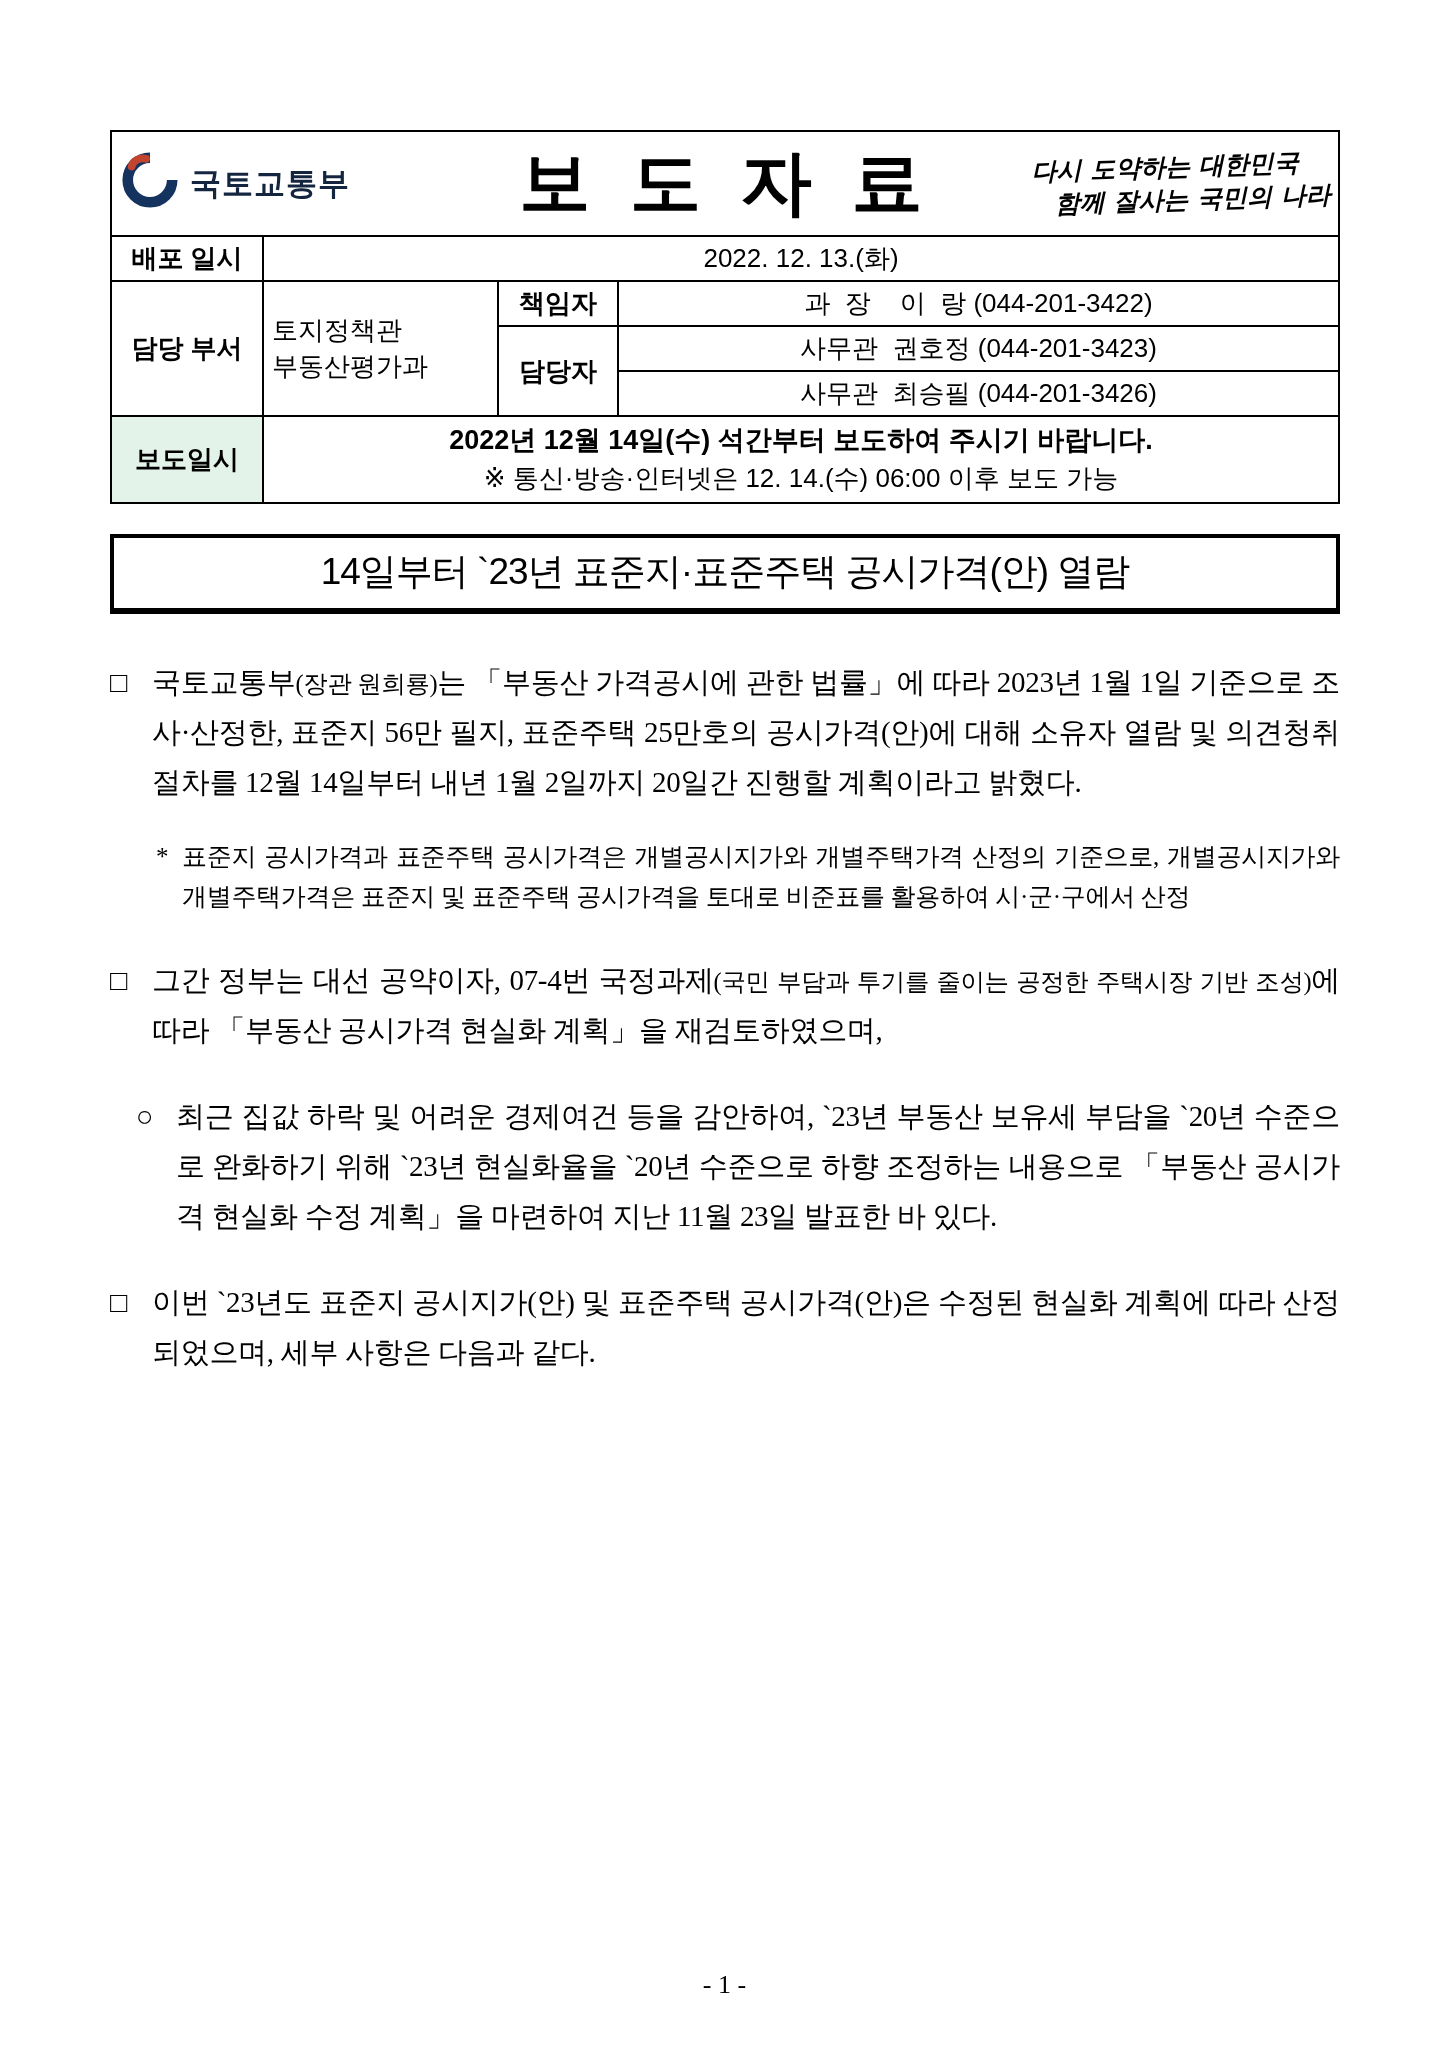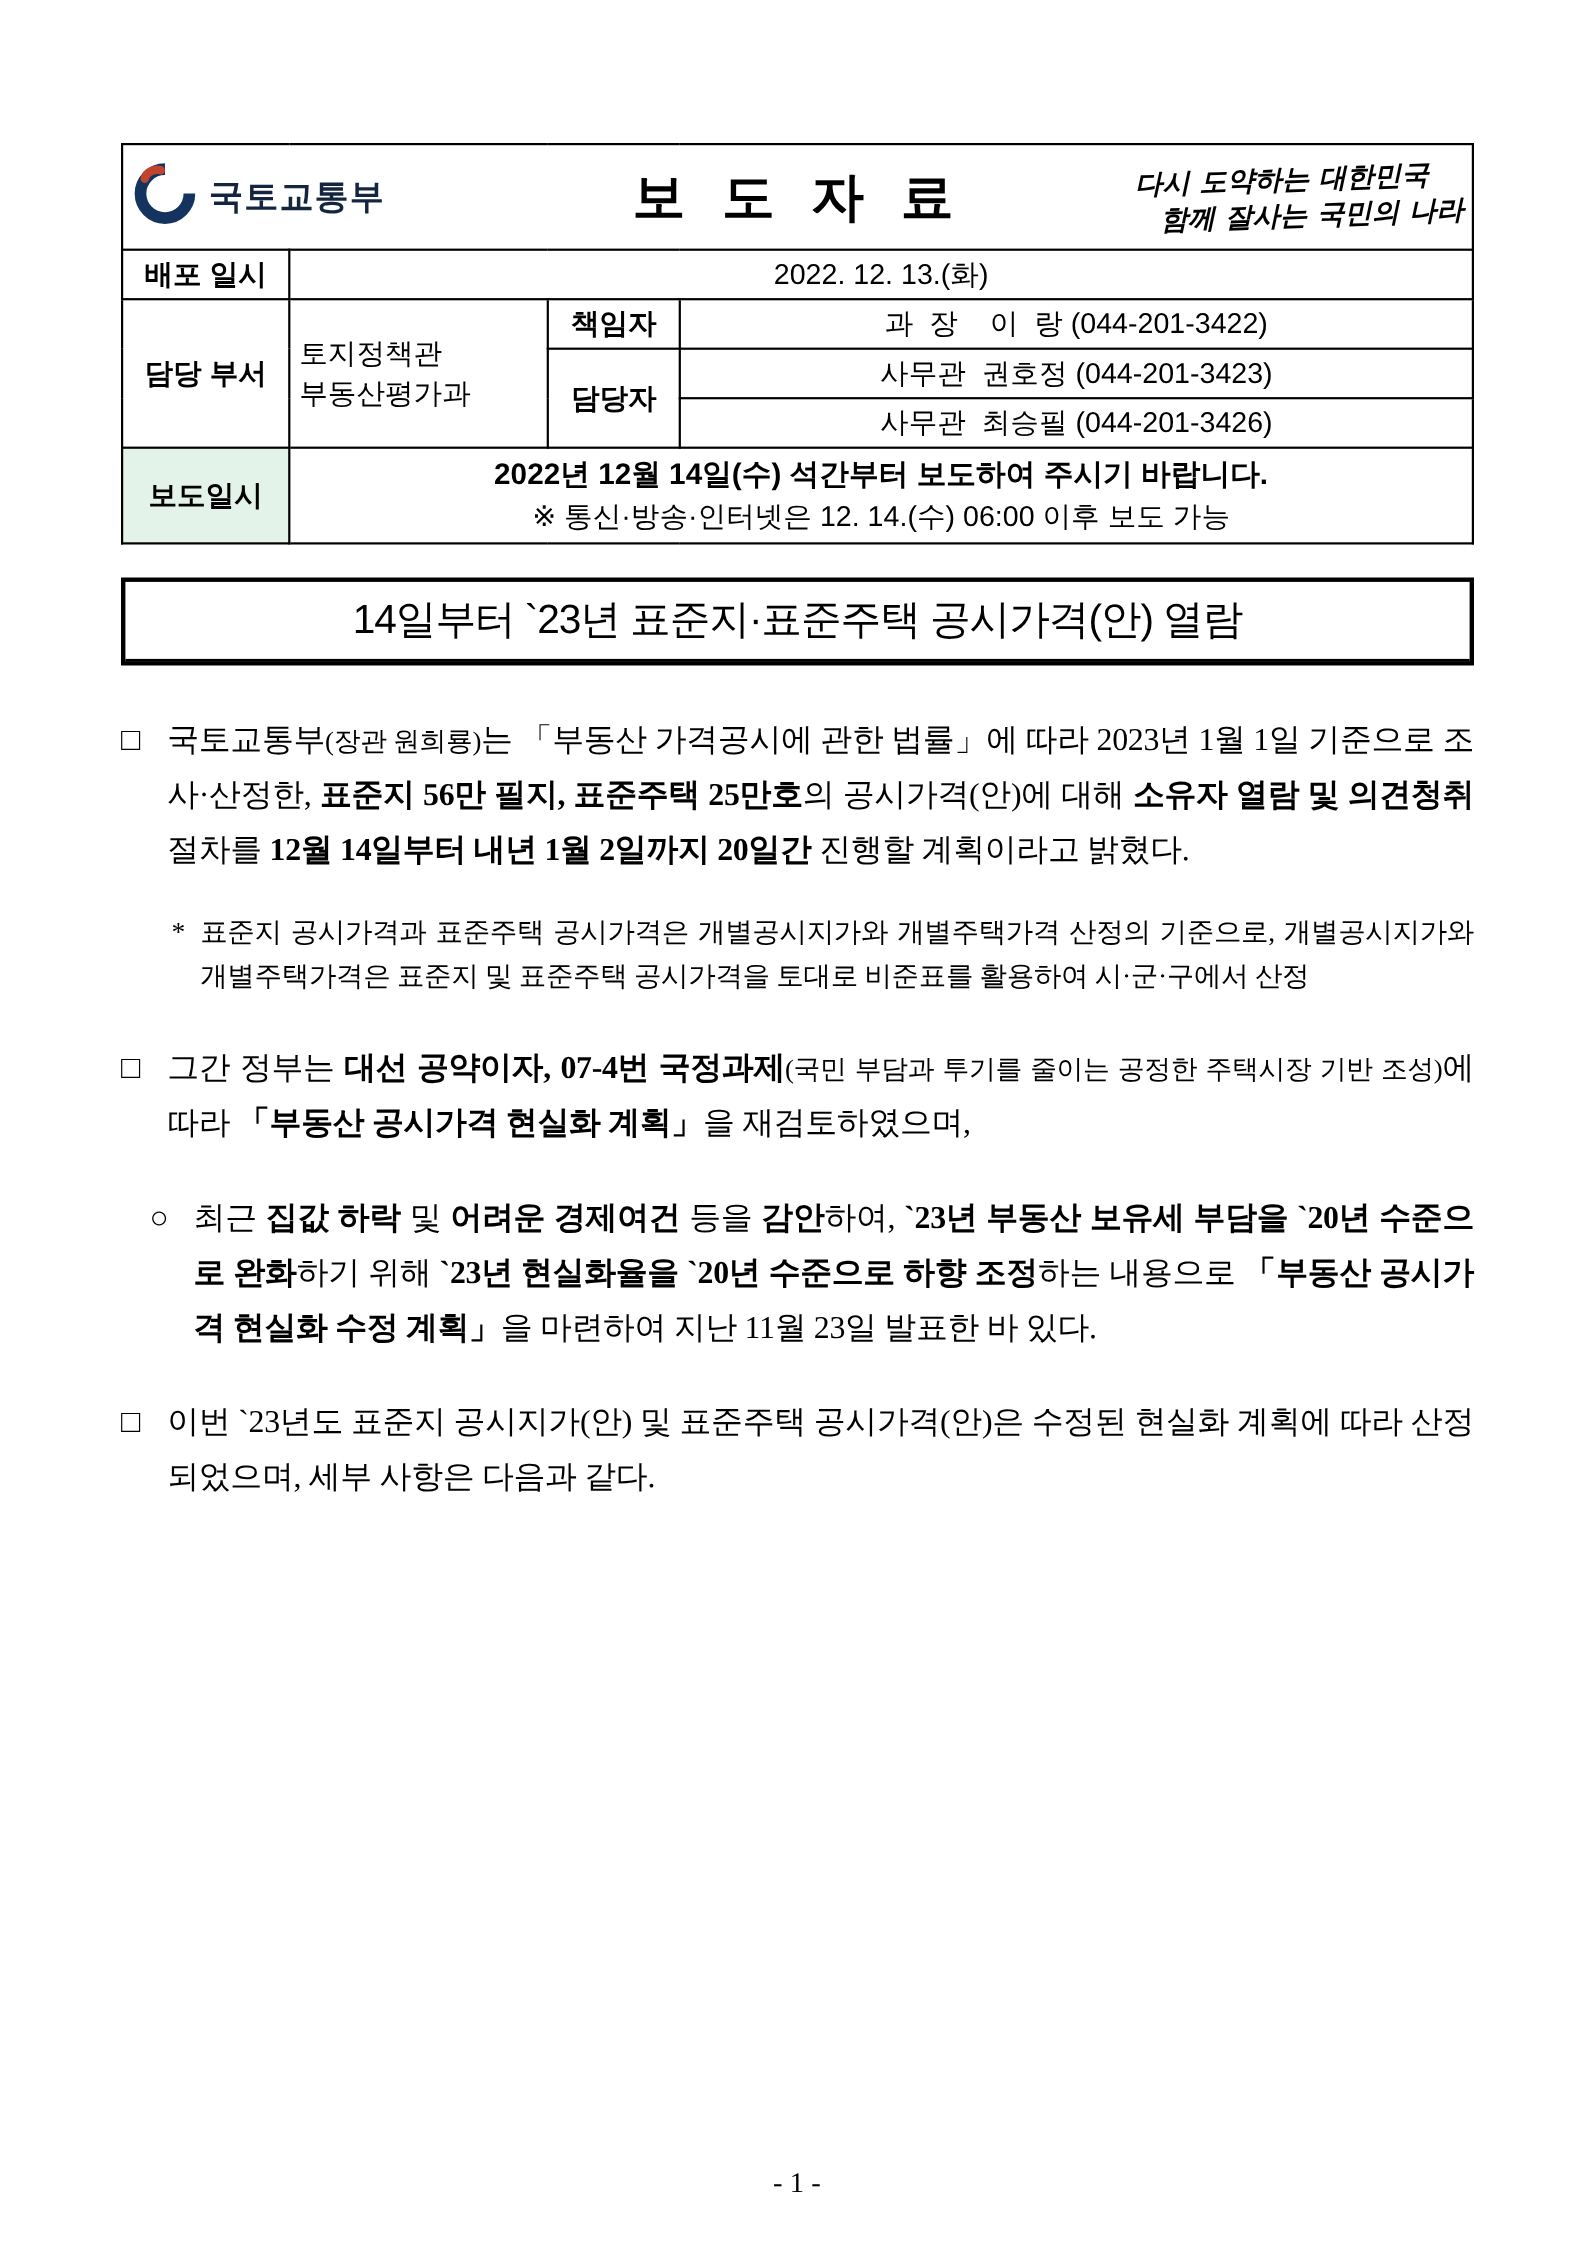--- a/index.html
+++ b/index.html
@@ -28,21 +28,21 @@
     border:2px solid #000;
     padding:4px 8px;
     vertical-align:middle;
     font-size:26px;
   }
   td.top-cell { height:96px; padding:6px 14px; }
   .top-flex { display:flex; align-items:center; justify-content:space-between; }
   .logo-wrap { display:flex; align-items:center; gap:12px; min-width:300px; }
   .logo-text { font-size:31px; font-weight:bold; color:#14263f; letter-spacing:1px; }
   .doc-type {
-    font-size:48px; font-weight:bold; letter-spacing:10px;
+    font-size:71px; font-weight:bold; letter-spacing:10px;
     color:#000; white-space:nowrap;
   }
   .slogan {
     font-family:"DejaVu Serif","Liberation Serif",serif;
     font-style:italic; font-weight:bold;
     font-size:25px; line-height:1.3;
     transform:rotate(-2deg);
     min-width:250px;
   }
   .slogan-l2 { margin-left:22px; display:block; }
@@ -95,21 +95,21 @@
   .para.sub { padding-left:26px; }
   .para.sub .marker { flex-basis:40px; }
   .para.footnote {
     padding-left:46px;
     font-size:25px;
     line-height:1.58;
     margin-top:-6px;
     margin-bottom:40px;
   }
   .para.footnote .marker { flex-basis:26px; }
-  .b { font-weight:bold; }
+  .b { font-weight:normal; }
   .small { font-size:0.84em; }
 
   
   .footer {
     position:absolute;
     left:0; right:0; bottom:48px;
     text-align:center;
     font-size:26px;
     font-family:"Liberation Serif","DejaVu Serif",serif;
   }

